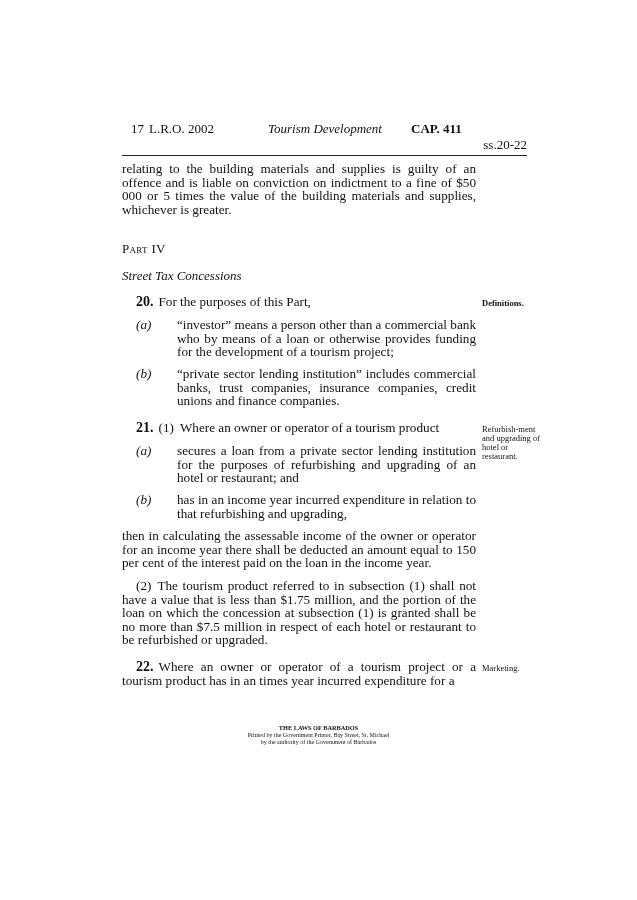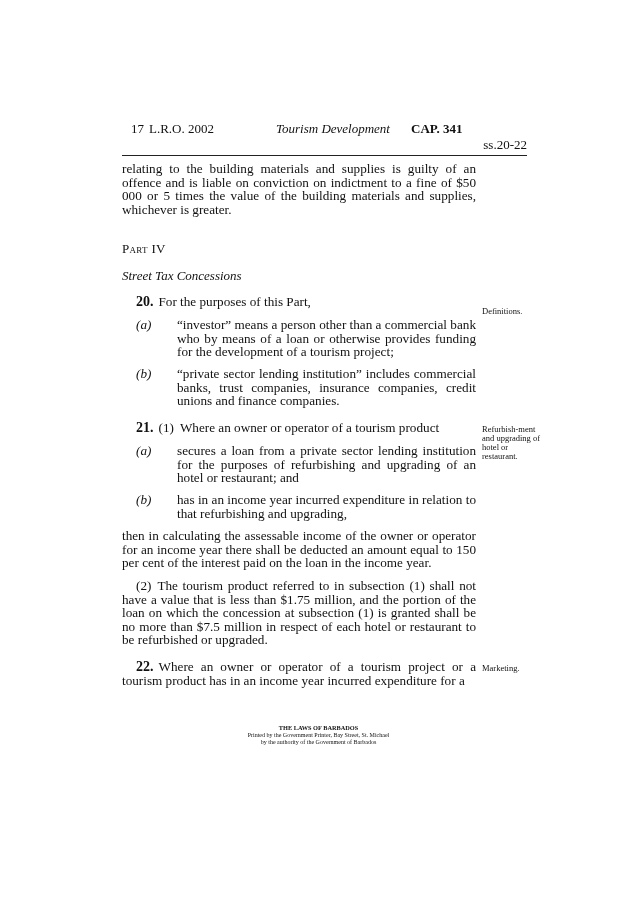--- a/index.html
+++ b/index.html
@@ -2,21 +2,21 @@
 <html><head>
 <meta charset="utf-8">
 <style>
   html, body { margin: 0; padding: 0; background: #ffffff; }
   body { width: 637px; height: 900px; position: relative; overflow: hidden;
          font-family: "Liberation Serif", "DejaVu Serif", serif; color: #111; }
   .abs { position: absolute; }
   .hdr { font-size: 13px; top: 121px; white-space: nowrap; }
   .hdr-num { left: 131px; }
   .hdr-lro { left: 149px; }
-  .hdr-title { left: 276px; font-style: italic; }
+  .hdr-title { left: 268px; font-style: italic; }
   .hdr-cap { left: 411px; font-weight: bold; }
   .hdr-ss { right: 110px; top: 137px; font-size: 13px; margin-left: 37px; }
   .rule { left: 122px; width: 405px; top: 155px; height: 0; border-top: 1.3px solid #222; }
   .para { left: 122px; width: 354px; font-size: 13.2px; line-height: 13.6px; text-align: justify; }
   .para p { margin: 0; }
   .center { left: 122px; width: 354px; text-align: left; font-size: 13px; }
   .smallcaps { font-variant: small-caps; letter-spacing: 0.3px; }
   .ital { font-style: italic; }
   .sec { left: 136px; width: 340px; font-size: 13.2px; line-height: 13.6px; text-align: justify; }
   .secno { font-weight: bold; font-size: 14px; margin-right: 5px; }
@@ -27,35 +27,35 @@
   .footer { left: 0; width: 637px; text-align: center; font-size: 6px; line-height: 7.5px; }
   .footer .t { font-weight: bold; font-size: 6.3px; }
   .subnum { margin-right: 6px; }
 </style>
 </head>
 <body>
 
 <div class="abs hdr hdr-num">17</div>
 <div class="abs hdr hdr-lro">L.R.O. 2002</div>
 <div class="abs hdr hdr-title">Tourism Development</div>
-<div class="abs hdr hdr-cap">CAP. 341</div>
+<div class="abs hdr hdr-cap">CAP. 411</div>
 <div class="abs hdr-ss">ss.20-22</div>
 <div class="abs rule"></div>
 
 <div class="abs para" style="top:162px;">
   <p>relating to the building materials and supplies is guilty of an offence and is liable on conviction on indictment to a fine of $50 000 or 5 times the value of the building materials and supplies, whichever is greater.</p>
 </div>
 
 <div class="abs center smallcaps" style="top:241px;">Part IV</div>
 <div class="abs center ital" style="top:268px;">Street Tax Concessions</div>
 
 <div class="abs sec" style="top:295px;">
   <span class="secno">20.</span><span>For the purposes of this Part,</span>
 </div>
-<div class="abs margin" style="top:307px;">Definitions.</div>
+<div class="abs margin" style="top:299px;font-weight:bold;">Definitions.</div>
 
 <div class="abs item" style="top:318px;">
   <span class="lab">(a)</span>
   <div class="txt">“investor” means a person other than a commercial bank who by means of a loan or otherwise provides funding for the development of a tourism project;</div>
 </div>
 <div class="abs item" style="top:367px;">
   <span class="lab">(b)</span>
   <div class="txt">“private sector lending institution” includes commercial banks, trust companies, insurance companies, credit unions and finance companies.</div>
 </div>
 
@@ -75,21 +75,21 @@
 
 <div class="abs para" style="top:529px;">
   <p>then in calculating the assessable income of the owner or operator for an income year there shall be deducted an amount equal to 150 per cent of the interest paid on the loan in the income year.</p>
 </div>
 
 <div class="abs para" style="top:579px;">
   <p style="text-indent:14px;"><span class="subnum">(2)</span><span>The tourism product referred to in subsection (1) shall not have a value that is less than $1.75 million, and the portion of the loan on which the concession at subsection (1) is granted shall be no more than $7.5 million in respect of each hotel or restaurant to be refurbished or upgraded.</span></p>
 </div>
 
 <div class="abs para" style="top:660px;">
-  <p style="text-indent:14px;"><span class="secno">22.</span><span>Where an owner or operator of a tourism project or a tourism product has in an income year incurred expenditure for a</span></p>
+  <p style="text-indent:14px;"><span class="secno">22.</span><span>Where an owner or operator of a tourism project or a tourism product has in an times year incurred expenditure for a</span></p>
 </div>
 <div class="abs margin" style="top:664px;">Marketing.</div>
 
 <div class="abs footer" style="top:724px;">
   <div class="t">THE LAWS OF BARBADOS</div>
   <div>Printed by the Government Printer, Bay Street, St. Michael</div>
   <div>by the authority of the Government of Barbados</div>
 </div>
 
 </body></html>

